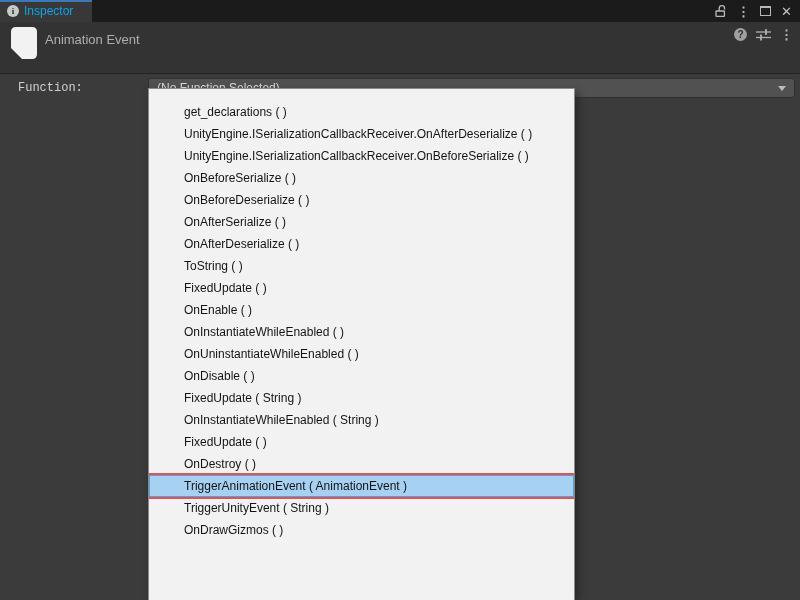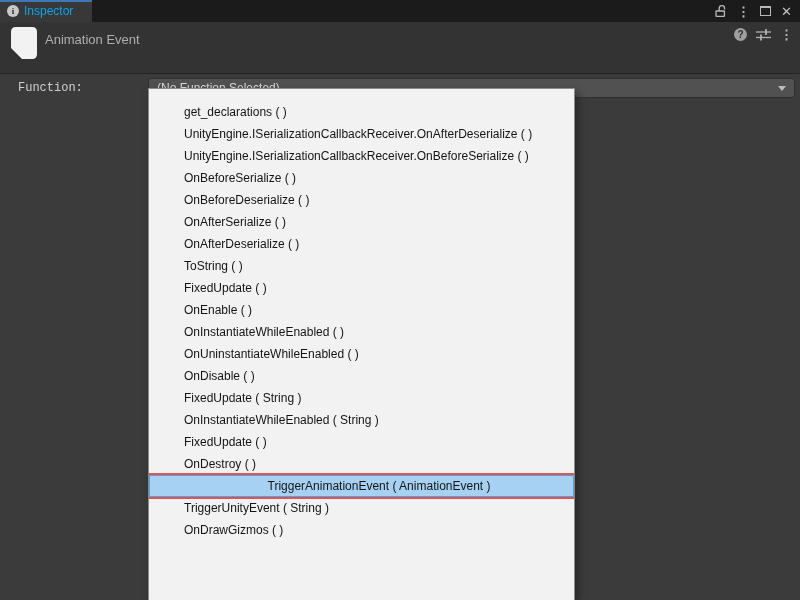--- a/index.html
+++ b/index.html
@@ -27,21 +27,21 @@
 
   
   .function-label { position:absolute; left:18px; top:81px; font-size:12px; color:#d0d0d0;font-family:Liberation Mono, monospace; }
   .dropdown { position:absolute; left:148px; top:78px; width:647px; height:20px; background:#515151; border-radius:3px; border:1px solid #303030; display:flex; align-items:center; padding:0 8px; z-index:1; }
   .dropdown-value { color:#dcdcdc; font-size:12px; white-space:nowrap; overflow:hidden; }
   .dropdown-arrow { margin-left:auto; width:0; height:0; border-left:4px solid transparent; border-right:4px solid transparent; border-top:5px solid #bcbcbc; }
 
   
   .popup { position:absolute; left:148px; top:88px; width:427px; height:512px; background:#f2f2f2; border:1px solid #8a8a8a; border-bottom:none; box-shadow:3px 3px 8px rgba(0,0,0,0.35); padding-top:12px; z-index:2; overflow:hidden; }
   .popup-item { height:22px; line-height:22px; padding-left:35px; font-size:12px; color:#141414; white-space:nowrap; }
-  .popup-item.highlighted { background:#a7d1f3; box-shadow:inset 0 0 0 1px #58a0dd; outline:2px solid #e0534e; position:relative; z-index:1;text-align:center; }
+  .popup-item.highlighted { background:#a7d1f3; box-shadow:inset 0 0 0 1px #58a0dd; outline:2px solid #e0534e; position:relative; z-index:1; }
 </style>
 </head>
 <body>
 
 <div class="screen">
 
   <div class="topbar">
     <div class="tab">
       <div class="tab-accent"></div>
       <span class="info-icon">i</span>

